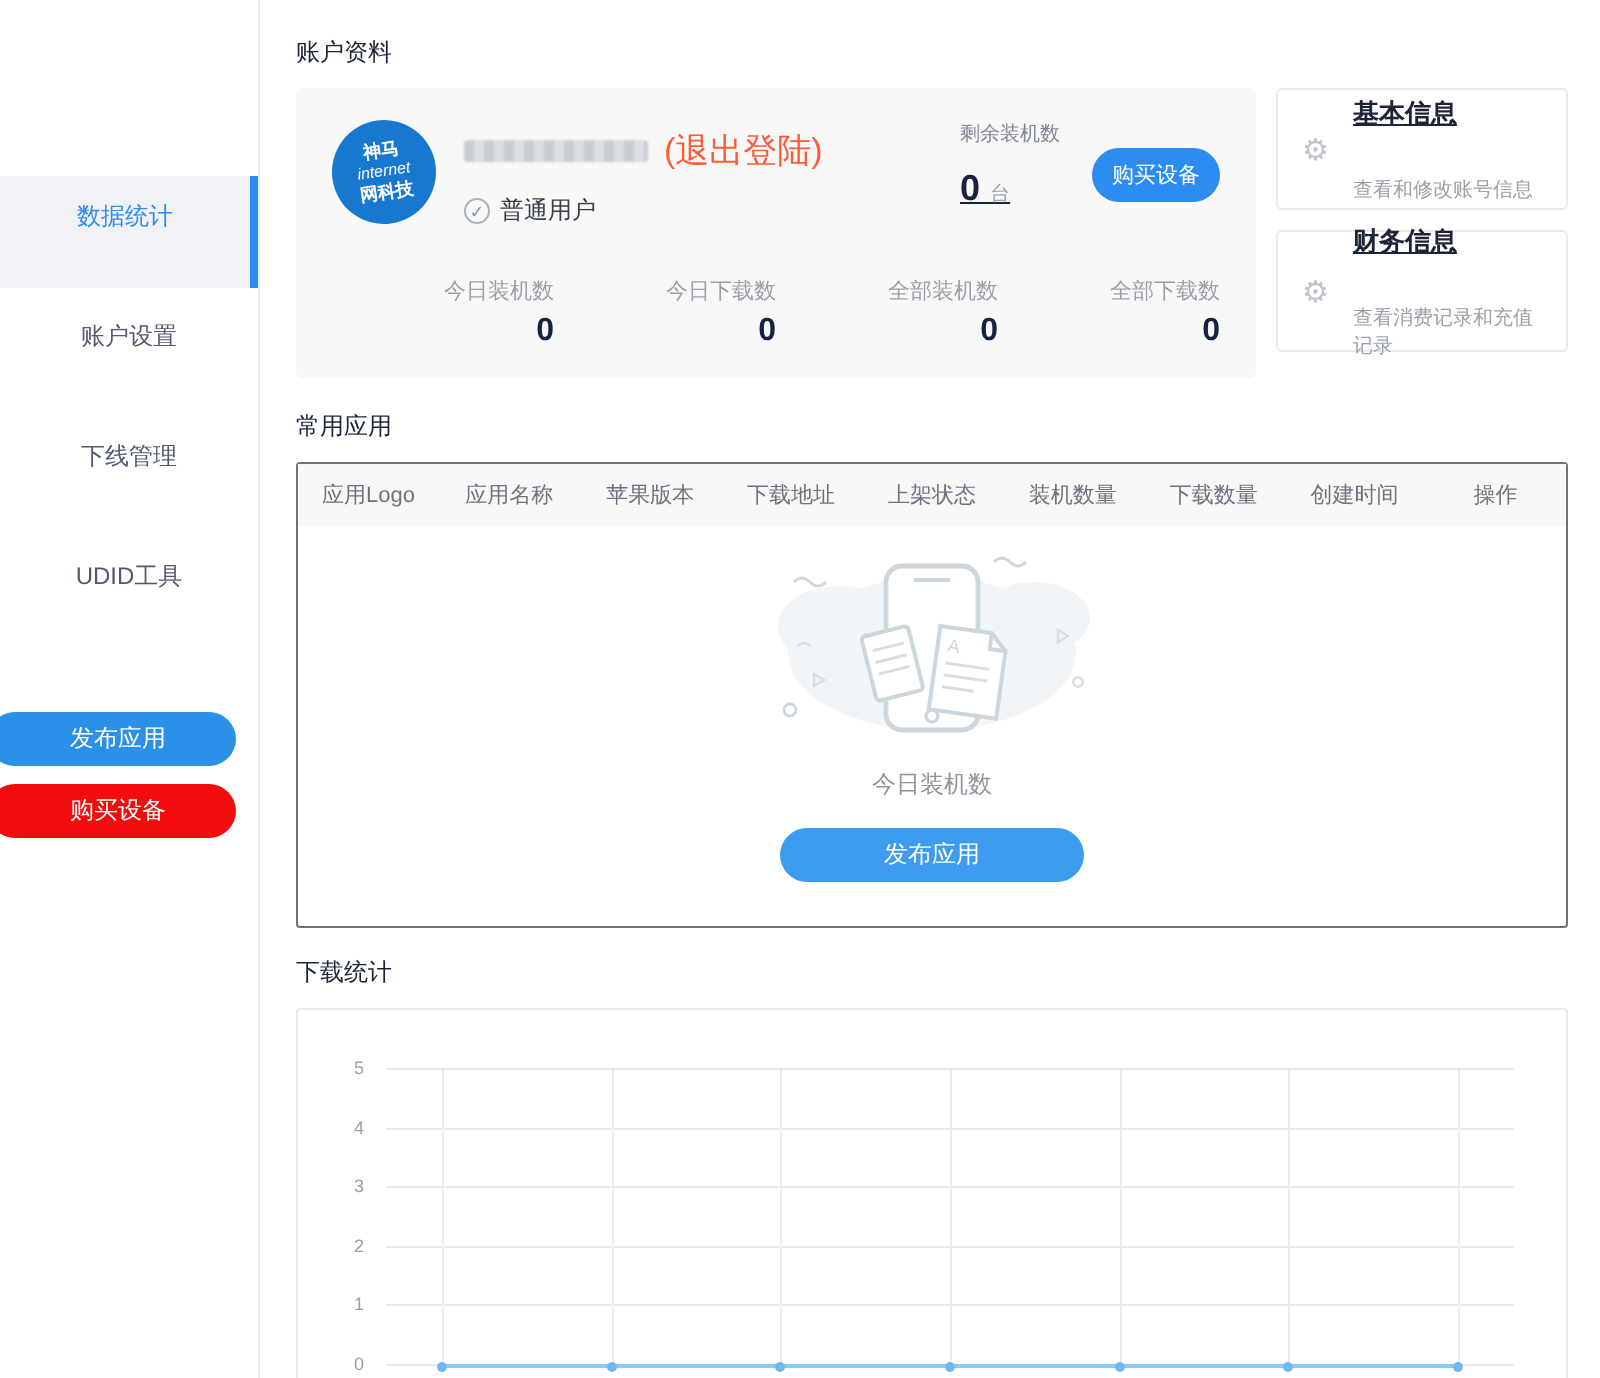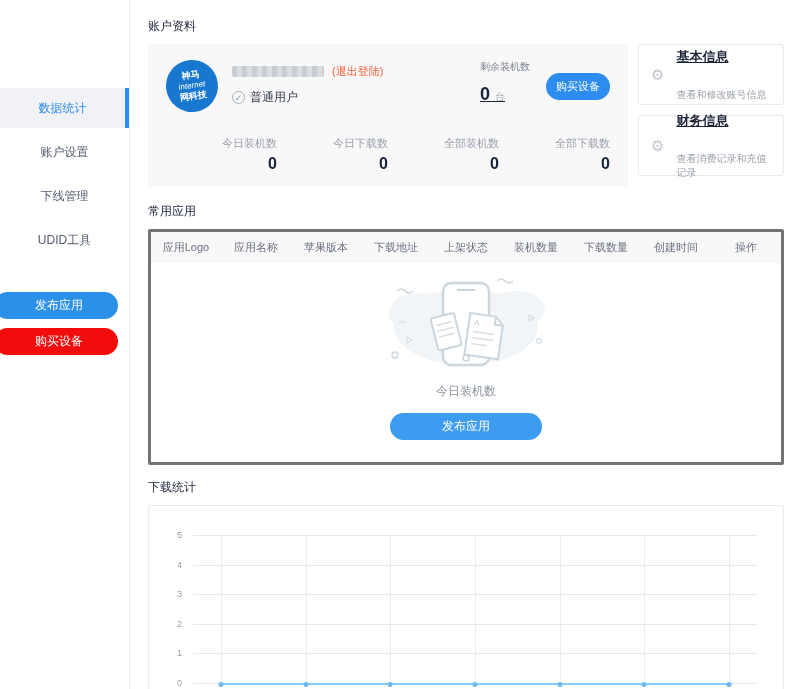--- a/index.html
+++ b/index.html
@@ -3,21 +3,21 @@
 <meta charset="utf-8">
 <style>
   * { margin:0; padding:0; box-sizing:border-box; }
   html,body { width:800px; height:689px; background:#fff; overflow:hidden;
     font-family:"Liberation Sans","DejaVu Sans",sans-serif; color:#17233d; }
 
   
   .sidebar { position:absolute; left:0; top:0; bottom:0; width:130px;
     background:#fff; border-right:1px solid #ececec; }
   .menu { margin-top:88px; }
-  .menu-item { height:40px; line-height:40px; text-align:center; font-size:12px;
+  .menu-item { height:56px; line-height:40px; text-align:center; font-size:12px;
     color:#515a6e; cursor:pointer; margin-bottom:4px; }
   .menu-item.active { background:#f0f2f5; color:#2d8cf0;
     border-right:4px solid #2d8cf0; }
   .side-btn { display:block; height:27px; line-height:27px; text-align:center;
     color:#fff; font-size:12px; border:none; border-radius:14px;
     width:124px; margin:0 0 9px -6px; padding-left:6px; cursor:pointer; }
   .side-btn.blue { background:#2b90e8; margin-top:32px; }
   .side-btn.red { background:#f20c0c; }
 
   
@@ -31,21 +31,21 @@
   .avatar { width:52px; height:52px; border-radius:50%; background:#1878d0;
     color:#fff; display:flex; flex-direction:column; align-items:center;
     justify-content:center; font-size:9px; font-weight:bold; line-height:1.2;
     flex:none; transform:rotate(-8deg); }
   .avatar .mid { font-style:italic; font-size:8px; font-weight:normal; }
   .user-info { margin-left:14px; padding-top:4px; }
   .uname-row { display:flex; align-items:center; gap:8px; }
   .blur-block { width:92px; height:11px; border-radius:2px;
     background:repeating-linear-gradient(90deg,#c9ccd1 0 5px,#dadde1 5px 10px);
     filter:blur(0.5px); }
-  .logout { font-size:11px; color:#ff5c35; cursor:pointer; }
+  .logout { font-size:17px; color:#ff5c35; cursor:pointer; }
   .usertype { display:flex; align-items:center; gap:5px; margin-top:10px;
     font-size:12px; color:#38404d; }
   .check-badge { width:13px; height:13px; border-radius:50%;
     border:1px solid #a9b1be; color:#8b94a3; font-size:9px; line-height:12px;
     text-align:center; display:inline-block; }
   .remain { margin-left:auto; width:60px; font-size:10px; color:#808695; }
   .remain-val { margin-top:10px; font-size:18px; font-weight:bold; color:#17233d;text-decoration:underline; }
   .remain-val .unit { font-size:10px; font-weight:normal; color:#a0a6b0; }
   .buy-btn { align-self:center; margin-left:6px; background:#2d8cf0; color:#fff;
     border:none; border-radius:14px; height:27px; width:64px; font-size:11px;
@@ -57,21 +57,21 @@
 
   .quick-col { display:flex; flex-direction:column; gap:10px; flex:1; }
   .quick-card { border:1px solid #e8eaec; border-radius:3px; background:#fff;
     height:61px; display:flex; align-items:center; padding:0 12px; gap:12px;
     cursor:pointer; }
   .gear { color:#c0c4cc; font-size:15px; flex:none; }
   .quick-title { font-size:13px; font-weight:bold; color:#1c2438;text-decoration:underline; }
   .quick-desc { font-size:10px; color:#9aa0ab; margin-top:22px; }
 
   
-  .apps-card { border:3px solid #737373; border-radius:2px; margin-top:2px; }
+  .apps-card { border:1px solid #737373; border-radius:2px; margin-top:2px; }
   .t-head { display:flex; background:#f8f8f9; padding:8px 0; }
   .t-col { flex:1; text-align:center; font-size:11px; color:#6b7380; }
   .empty-wrap { padding:12px 0 18px; text-align:center; }
   .empty-text { font-size:12px; color:#8d95a1; margin-top:6px; }
   .publish-btn { margin:13px auto 4px; display:block; width:152px; height:27px;
     background:#3d9cf0; color:#fff; border:none; border-radius:14px;
     font-size:12px; cursor:pointer; }
 
   
   .chart-card { border:1px solid #e8eaec; border-radius:2px; margin-top:2px;

